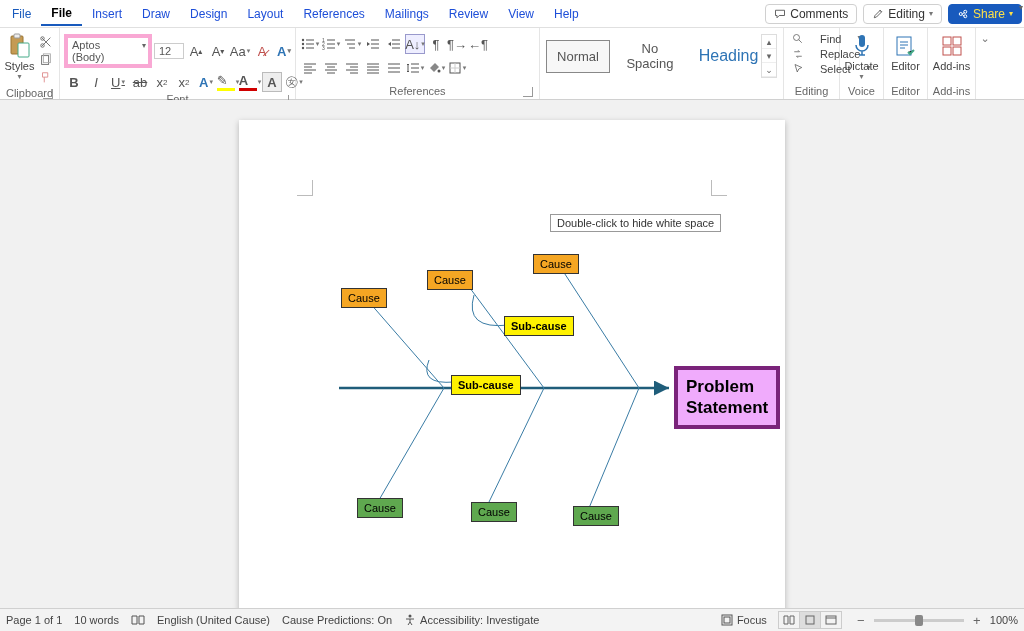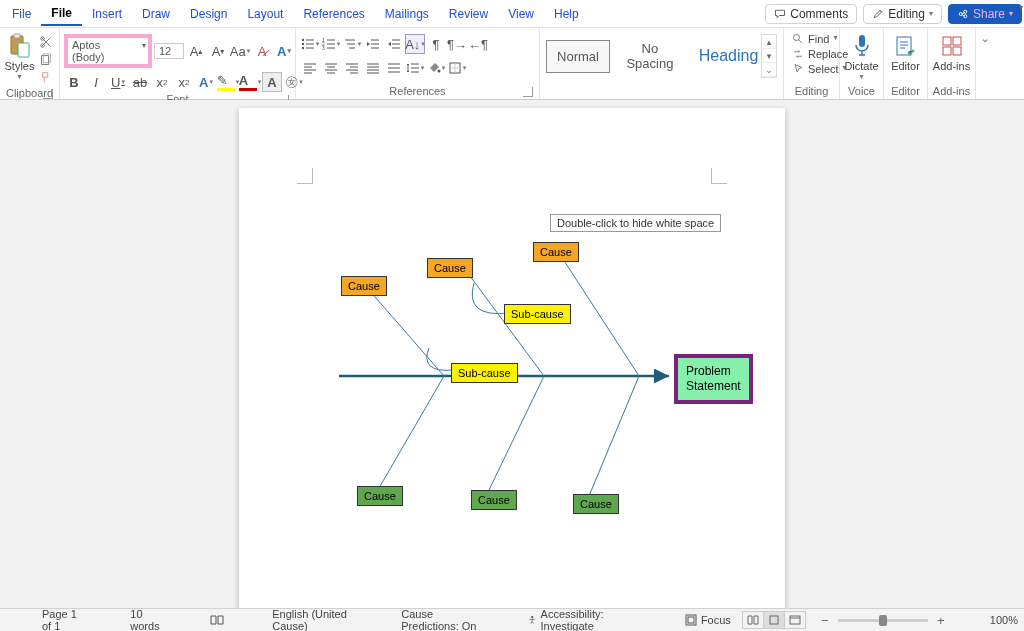--- a/index.html
+++ b/index.html
@@ -5,21 +5,21 @@
 * { margin: 0; padding: 0; box-sizing: border-box; font-family: "Segoe UI", Arial, sans-serif; }
 body { width: 1024px; height: 631px; background: #f3f3f3; overflow: hidden; display: flex; flex-direction: column; position: relative; }
 
 
 .tabs { background: #fff; height: 28px; display: flex; align-items: center; padding: 0 2px; border-bottom: 1px solid #e0e0e0; font-size: 12px; }
 .tab { padding: 4px 10px; color: #1d4ed8; cursor: pointer; }
 .tab.file { color: #185abd; font-weight: 400; }
 .tab.active { color: #000; border-bottom: 2px solid #185abd; font-weight: 600; }
 .tabs .spacer { flex: 1; }
 .right-btn { display: flex; align-items: center; gap: 4px; border: 1px solid #d0d0d0; padding: 2px 8px; border-radius: 4px; margin-left: 6px; font-size: 12px; color: #333; cursor: pointer; background:#fff; }
-.right-btn.share { background: #185abd; color: #f0abfc; border-color:#185abd; }
+.right-btn.share { background: #185abd; color: #fde047; border-color:#185abd; }
 .right-btn svg { width: 12px; height: 12px; }
 
 
 .ribbon { background: #fff; height: 72px; display: flex; border-bottom: 1px solid #d0d0d0; font-size: 11px; color: #555; }
 .group { border-right: 1px solid #e5e5e5; display: flex; flex-direction: column; padding: 2px 4px 0 4px; }
 .group-body { flex: 1; display: flex; align-items: flex-start; gap: 2px; }
 .group-label { text-align: center; font-size: 11px; color: #666; padding: 1px 0 2px; position: relative; }
 .group-label .launcher { position: absolute; right: 2px; bottom: 2px; width: 10px; height: 10px; border: 1px solid #999; border-top:none; border-left:none; }
 
 .vbtn { display: flex; flex-direction: column; align-items: center; justify-content: center; width: 42px; padding-top: 2px; cursor: pointer; }
@@ -42,46 +42,46 @@
 
 
 .styles-gallery { display:flex; gap:2px; align-items:center; padding:2px; }
 .style-item { border:1px solid transparent; padding:8px 8px; font-size:13px; cursor:pointer; min-width:64px; text-align:center; }
 .style-item.sel { border:1px solid #888; background:#f7f7f7; }
 .style-item.heading { color:#2e74b5; font-size:16px; }
 .gallery-nav { display:flex; flex-direction:column; border:1px solid #ddd; }
 .gallery-nav div { width:14px; height:14px; font-size:9px; text-align:center; line-height:14px; color:#666; border-bottom:1px solid #eee; cursor:pointer;}
 
 .editcol { display:flex; flex-direction:column; gap:1px; padding-top:2px; font-size:11px; }
-.editcol .eitem { display:flex; align-items:flex-start; gap:4px; padding:1px 4px; cursor:pointer; color:#444; }
+.editcol .eitem { display:flex; align-items:flex-start; gap:16px; padding:1px 4px; cursor:pointer; color:#444; }
 .editcol .eitem svg { width:12px; height:12px; }
 
 .collapse { width:18px; display:flex; align-items:flex-start; justify-content:center; padding-top:4px; color:#777; cursor:pointer; }
 
 
-.docwrap { flex:1; background:#f1f1f1; overflow:hidden; position:relative; display:flex; justify-content:center; padding-top:8px; }
+.docwrap { flex:1; background:#f1f1f1; overflow:hidden; position:relative; display:flex; justify-content:center; padding-top:20px; }
 .page { width:546px; height:720px; background:#fff; box-shadow:0 2px 6px rgba(0,0,0,.25); position:relative; }
 .margin-mark { position:absolute; width:16px; height:16px; }
 .margin-mark.tl { left:58px; top:60px; border-right:1px solid #bbb; border-bottom:1px solid #bbb; }
 .margin-mark.tr { right:58px; top:60px; border-left:1px solid #bbb; border-bottom:1px solid #bbb; }
 
 .tooltip { position:absolute; left:550px; top:114px; background:#fff; border:1px solid #999; padding:2px 6px; font-size:11px; color:#333; z-index:5; }
 
 
 .diagram { position:absolute; left:40px; top:120px; width:480px; height:320px; }
 .box { position:absolute; border:1px solid #333; font-size:11px; padding:3px 6px; white-space:nowrap; }
 .box.orange { background:#f5a623; }
-.box.yellow { background:#fff200; }
+.box.yellow { background:#fff200;font-weight:bold; }
 .box.green  { background:#5fa84f; }
-.box.problem { background:#86efac; border:4px solid #7a237a; padding:6px 8px; font-size:12px; line-height:1.25; }
+.box.problem { background:#f0abfc; border:4px solid #7a237a; padding:6px 8px; font-size:17px; line-height:1.25;font-weight:bold; }
 
 
 .status { height:23px; background:#f3f3f3; border-top:1px solid #d0d0d0; display:flex; align-items:center; font-size:11px; color:#444; padding:0 6px; gap:12px; }
 .status .spacer { flex:1; }
-.status .sitem { display:flex; align-items:center; gap:4px; cursor:pointer;margin-left:36px; }
+.status .sitem { display:flex; align-items:center; gap:4px; cursor:pointer; }
 .viewbtns { display:flex; gap:0; }
 .viewbtns div { width:22px; height:18px; border:1px solid #ccc; margin-left:-1px; display:flex; align-items:center; justify-content:center; font-size:10px; color:#666; cursor:pointer; }
 .zoom { display:flex; align-items:center; gap:6px; }
 .zoom .track { width:90px; height:3px; background:#ccc; position:relative; }
 .zoom .thumb { position:absolute; top:-4px; width:8px; height:11px; background:#888; border-radius:2px; }
 .zoom .pm { width:14px; text-align:center; cursor:pointer; color:#666; font-size:13px; }
 
 svg { display:block; }
 </style>
 </head>

